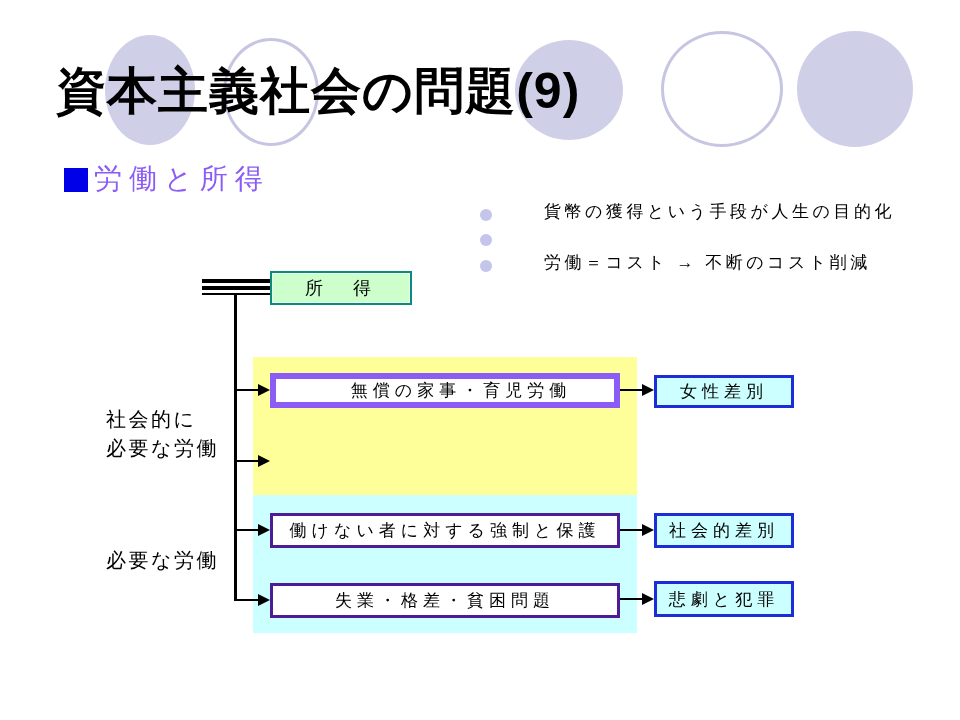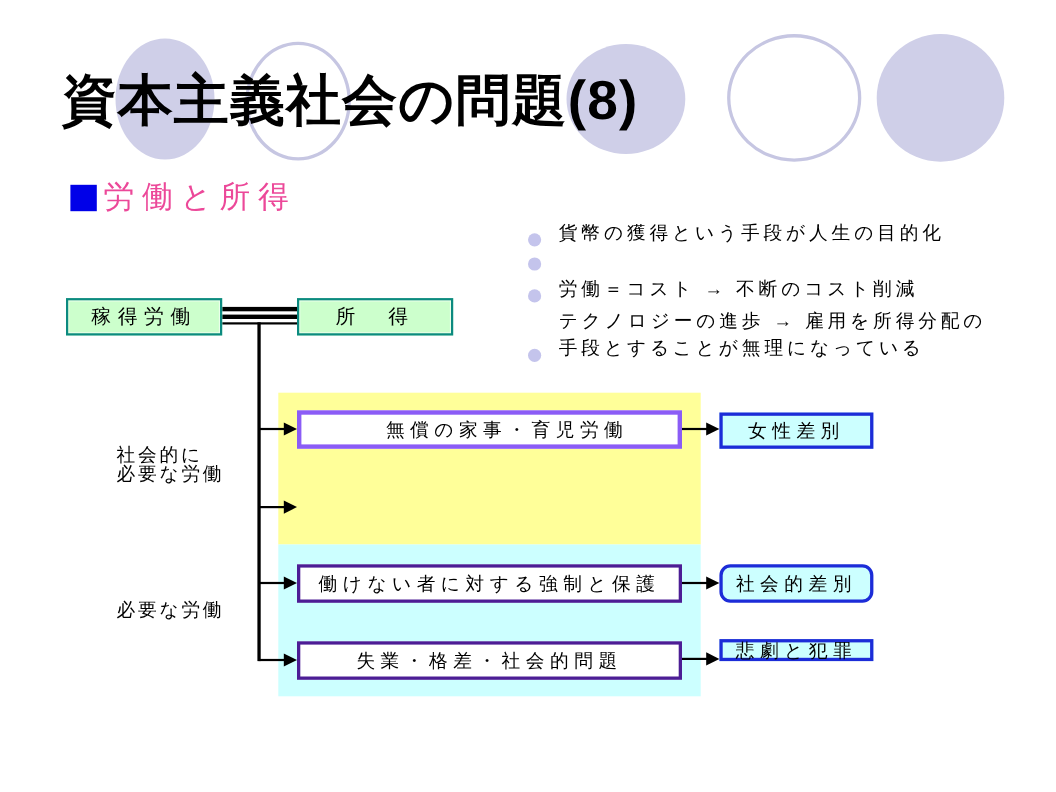--- a/index.html
+++ b/index.html
@@ -18,25 +18,25 @@
   .c5{left:797px;top:31px;width:116px;height:116px;}
   
   .title{
     position:absolute;left:56px;top:58px;z-index:2;margin:0;
     font-size:50px;font-weight:600;letter-spacing:1px;white-space:nowrap;
   }
   
   .sec-square{position:absolute;left:64px;top:168px;width:24px;height:24px;background:#0000e8;z-index:2;}
   .sec-label{
     position:absolute;left:94px;top:160px;z-index:2;
-    font-size:28px;letter-spacing:7px;color:#ec4899;font-weight:500;white-space:nowrap;
+    font-size:28px;letter-spacing:7px;color:#8b5cf6;font-weight:500;white-space:nowrap;
   }
   
   .bullets{position:absolute;left:474px;top:199px;width:428px;z-index:2;list-style:none;margin:0;padding:0;}
-  .bullets li{display:flex;align-items:flex-end;margin-bottom:4px;}
+  .bullets li{display:flex;align-items:center;margin-bottom:4px;gap:36px;}
   .dot{flex:0 0 auto;width:12px;height:12px;border-radius:50%;background:#c4c4ec;margin:6px 16px 0 6px;}
   .btext{font-size:17px;line-height:25px;letter-spacing:3.5px;}
   
   .panel{position:absolute;z-index:1;}
   .panel.yellow{left:253px;top:357px;width:384px;height:138px;background:#ffff99;}
   .panel.cyan{left:253px;top:495px;width:384px;height:138px;background:#ccffff;}
   .gbox{
     position:absolute;z-index:3;background:#ccffcc;border:2px solid #0c8a80;
     box-shadow:inset 0 0 0 1px #eaffea;box-sizing:border-box;
     display:flex;align-items:center;justify-content:center;
@@ -47,36 +47,36 @@
   .hline{position:absolute;left:202px;width:68px;background:#000;z-index:2;}
   .hl1{top:279px;height:4px;}
   .hl2{top:286px;height:4px;}
   .hl3{top:293px;height:2px;}
   .vline{position:absolute;left:234px;top:293px;width:3px;height:308px;background:#000;z-index:2;}
   .wbox{
     position:absolute;left:270px;width:350px;z-index:3;background:#ffffff;box-sizing:border-box;
     display:flex;align-items:center;justify-content:center;
     font-size:17px;letter-spacing:5px;white-space:nowrap;
   }
-  .wbox.orange{border:4px solid #8b5cf6;padding-left:32px;}
+  .wbox.orange{border:6px solid #8b5cf6;padding-left:32px;}
   .wbox.blue{border:3px solid #4c1d95;}
   .w1{top:373px;height:35px;}
   .w2{top:444px;height:34px;}
   .w3{top:513px;height:35px;}
   .w4{top:583px;height:35px;}
   .obox{
     position:absolute;left:654px;width:140px;z-index:3;background:#ccffff;
     border:3px solid #1c2cd8;box-sizing:border-box;
     display:flex;align-items:center;justify-content:center;
     font-size:17px;letter-spacing:5px;white-space:nowrap;
   }
   .o1{top:375px;height:33px;}
-  .o2{top:513px;height:35px;border-radius:10px;}
-  .o3{top:581px;height:20px;font-family:Liberation Mono, monospace;}
-  .glabel{position:absolute;left:106px;z-index:2;font-size:17px;letter-spacing:2.5px;line-height:17px;white-space:pre-line;}
+  .o2{top:513px;height:35px;}
+  .o3{top:581px;height:36px;font-family:Liberation Mono, monospace;}
+  .glabel{position:absolute;left:106px;z-index:2;font-size:20px;letter-spacing:2.5px;line-height:29px;white-space:pre-line;}
   .gl1{top:405px;}
   .gl2{top:546px;}
   
   .arrow{position:absolute;z-index:4;}
   .shaft{position:absolute;height:2px;background:#000;top:5px;left:0;}
   .head{position:absolute;top:0;width:0;height:0;border-top:6px solid transparent;border-bottom:6px solid transparent;border-left:12px solid #000;}
   .branch .shaft{width:24px;}
   .branch .head{left:23px;}
   .branch{left:235px;width:36px;height:12px;}
   .ab1{top:384px;} .ab2{top:455px;} .ab3{top:524px;} .ab4{top:594px;}
@@ -89,47 +89,42 @@
 <body>
 
 <div class="slide">
 
   <div class="circle filled c1"></div>
   <div class="circle outlined c2"></div>
   <div class="circle filled c3"></div>
   <div class="circle outlined c4"></div>
   <div class="circle filled c5"></div>
 
-  <h1 class="title">資本主義社会の問題(8)</h1>
+  <h1 class="title">資本主義社会の問題(9)</h1>
 
   <div class="sec-square"></div>
   <div class="sec-label">労働と所得</div>
 
   <ul class="bullets">
     <li>
       <span class="dot"></span>
       <span class="btext">貨幣の獲得という手段が人生の目的化</span>
     </li>
     <li>
       <span class="dot"></span>
     </li>
     <li>
       <span class="dot"></span>
       <span class="btext">労働＝コスト → 不断のコスト削減</span>
     </li>
-    <li>
-      <span class="dot"></span>
-      <span class="btext">テクノロジーの進歩 → 雇用を所得分配の手段とすることが無理になっている</span>
-    </li>
   </ul>
 
   <div class="panel yellow"></div>
   <div class="panel cyan"></div>
 
-  <div class="gbox g1">稼得労働</div>
   <div class="gbox g2">所　得</div>
 
   <div class="hline hl1"></div>
   <div class="hline hl2"></div>
   <div class="hline hl3"></div>
   <div class="vline"></div>
 
   <div class="arrow branch ab1">
     <span class="shaft"></span>
     <span class="head"></span>
@@ -142,21 +137,21 @@
     <span class="shaft"></span>
     <span class="head"></span>
   </div>
   <div class="arrow branch ab4">
     <span class="shaft"></span>
     <span class="head"></span>
   </div>
 
   <div class="wbox orange w1">無償の家事・育児労働</div>
   <div class="wbox blue w3">働けない者に対する強制と保護</div>
-  <div class="wbox blue w4">失業・格差・社会的問題</div>
+  <div class="wbox blue w4">失業・格差・貧困問題</div>
 
   <div class="arrow out ao1">
     <span class="shaft"></span>
     <span class="head"></span>
   </div>
   <div class="arrow out ao2">
     <span class="shaft"></span>
     <span class="head"></span>
   </div>
   <div class="arrow out ao3">

